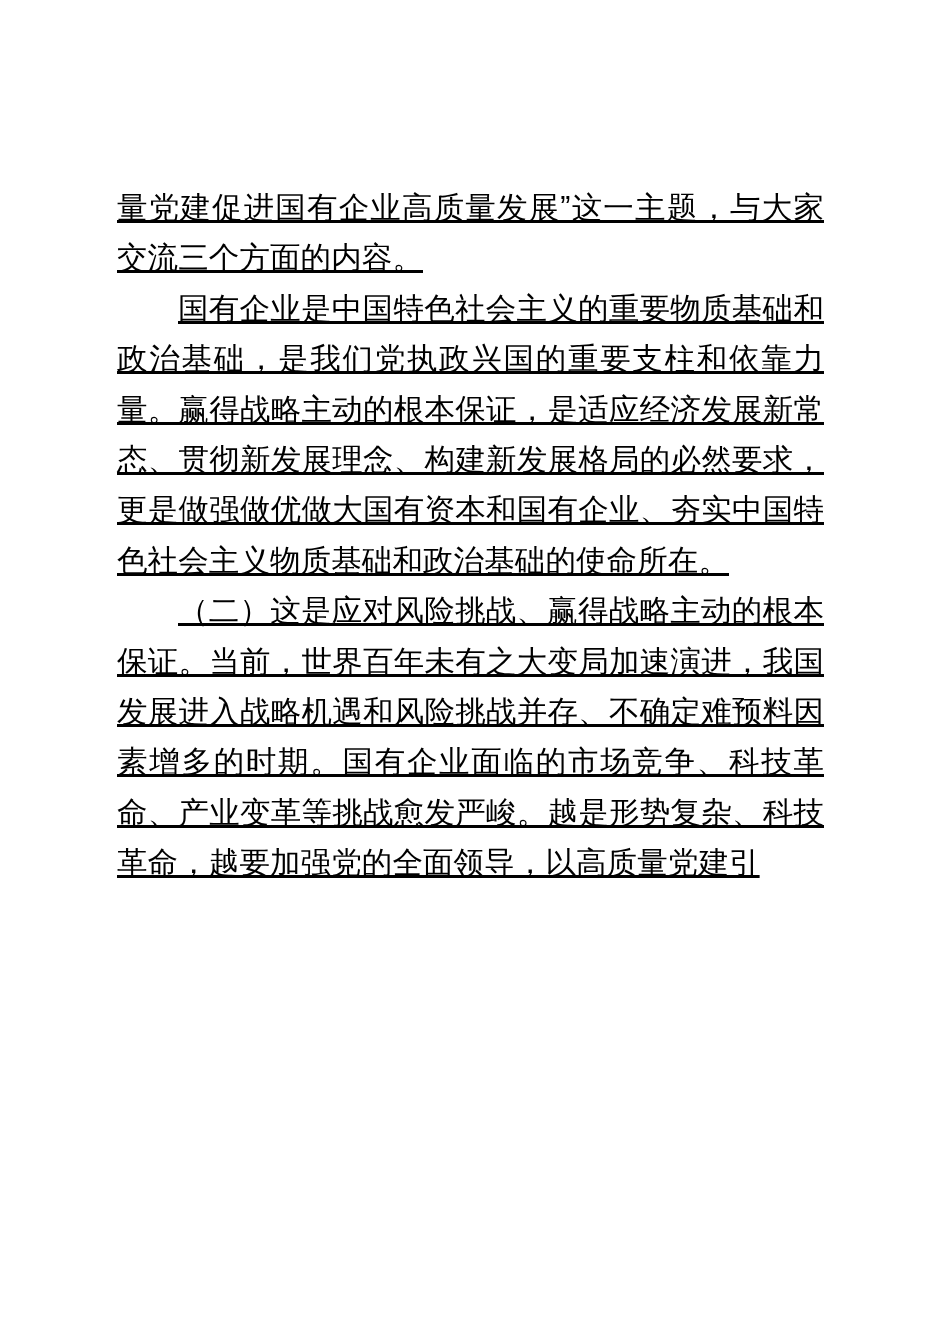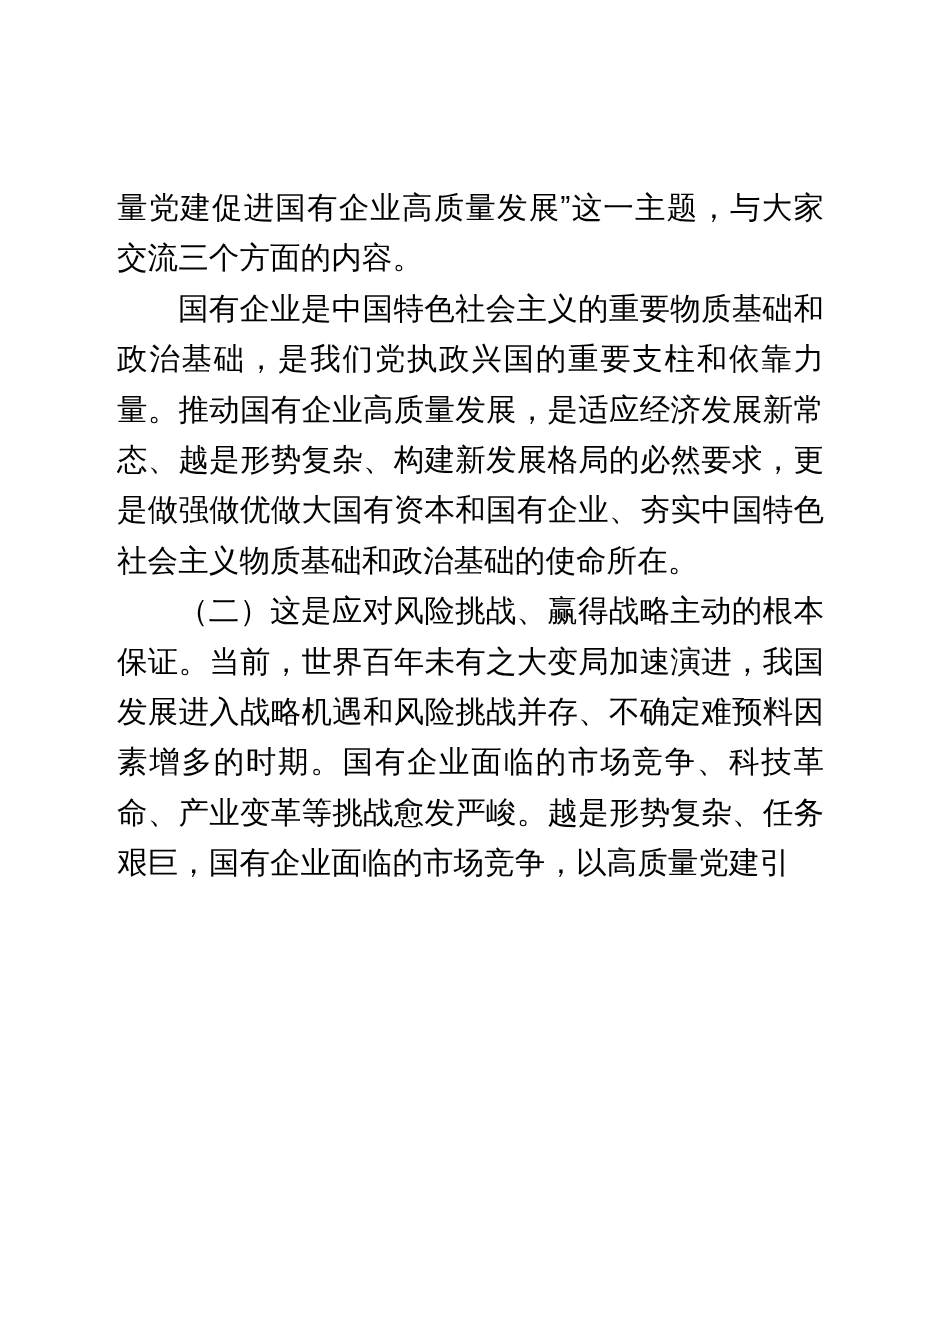--- a/index.html
+++ b/index.html
@@ -18,20 +18,21 @@
     height: 1344px;
     background: #ffffff;
     overflow: hidden;
     box-sizing: border-box;
   }
   .text-column {
     position: absolute;
     left: 117px;
     top: 182px;
     width: 707px;
+    text-decoration: underline;
   }
   .para {
     margin: 0;
     padding: 0;
     font-size: 30.5px;
     line-height: 50.4px;
     letter-spacing: 0.1px;
     text-align: justify;
     text-justify: inter-ideograph;
     font-weight: 400;
@@ -52,19 +53,19 @@
 </style>
 </head>
 <body>
 
 <div class="page">
   <div class="text-column">
 
     <p class="para continued">量党建促进国有企业高质量发展”这一主题，与大家交流三个方面的内容。</p>
 
 
-    <p class="para indent">国有企业是中国特色社会主义的重要物质基础和政治基础，是我们党执政兴国的重要支柱和依靠力量。推动国有企业高质量发展，是适应经济发展新常态、越是形势复杂、构建新发展格局的必然要求，更是做强做优做大国有资本和国有企业、夯实中国特色社会主义物质基础和政治基础的使命所在。</p>
+    <p class="para indent">国有企业是中国特色社会主义的重要物质基础和政治基础，是我们党执政兴国的重要支柱和依靠力量。赢得战略主动的根本保证，是适应经济发展新常态、贯彻新发展理念、构建新发展格局的必然要求，更是做强做优做大国有资本和国有企业、夯实中国特色社会主义物质基础和政治基础的使命所在。</p>
 
 
-    <p class="para indent">（二）这是应对风险挑战、赢得战略主动的根本保证。当前，世界百年未有之大变局加速演进，我国发展进入战略机遇和风险挑战并存、不确定难预料因素增多的时期。国有企业面临的市场竞争、科技革命、产业变革等挑战愈发严峻。越是形势复杂、任务艰巨，国有企业面临的市场竞争，以高质量党建引</p>
+    <p class="para indent">（二）这是应对风险挑战、赢得战略主动的根本保证。当前，世界百年未有之大变局加速演进，我国发展进入战略机遇和风险挑战并存、不确定难预料因素增多的时期。国有企业面临的市场竞争、科技革命、产业变革等挑战愈发严峻。越是形势复杂、科技革命，越要加强党的全面领导，以高质量党建引</p>
 
   </div>
 </div>
 
 </body></html>

